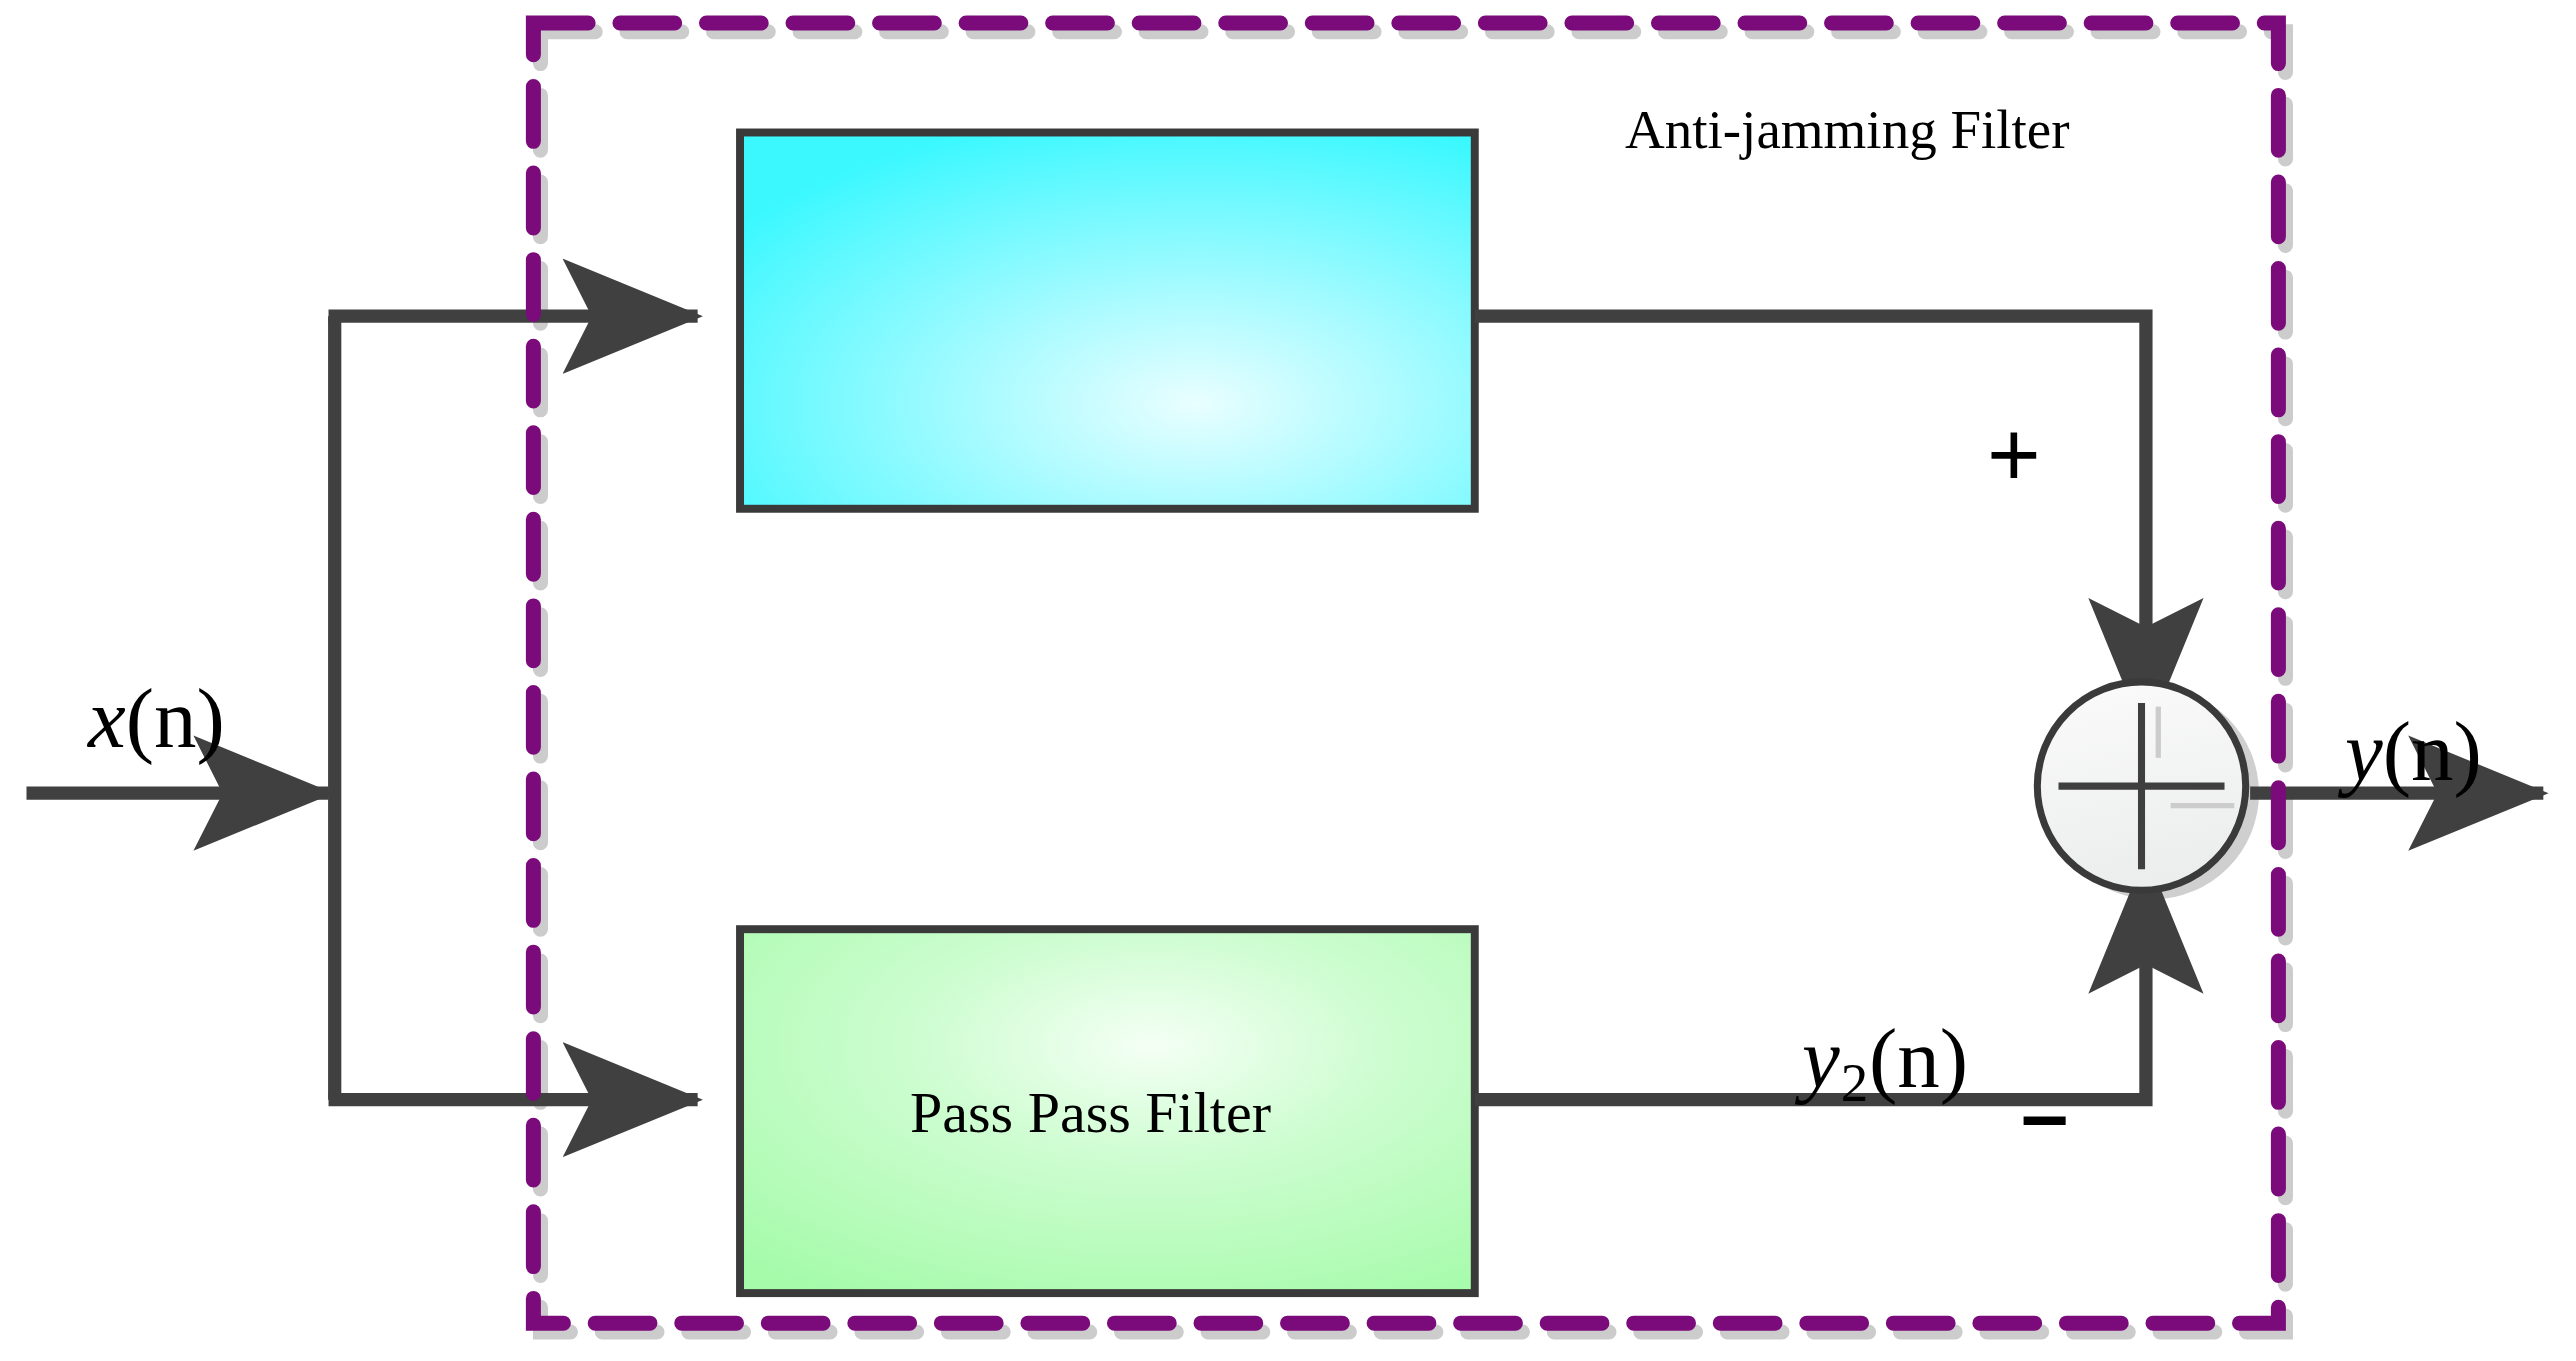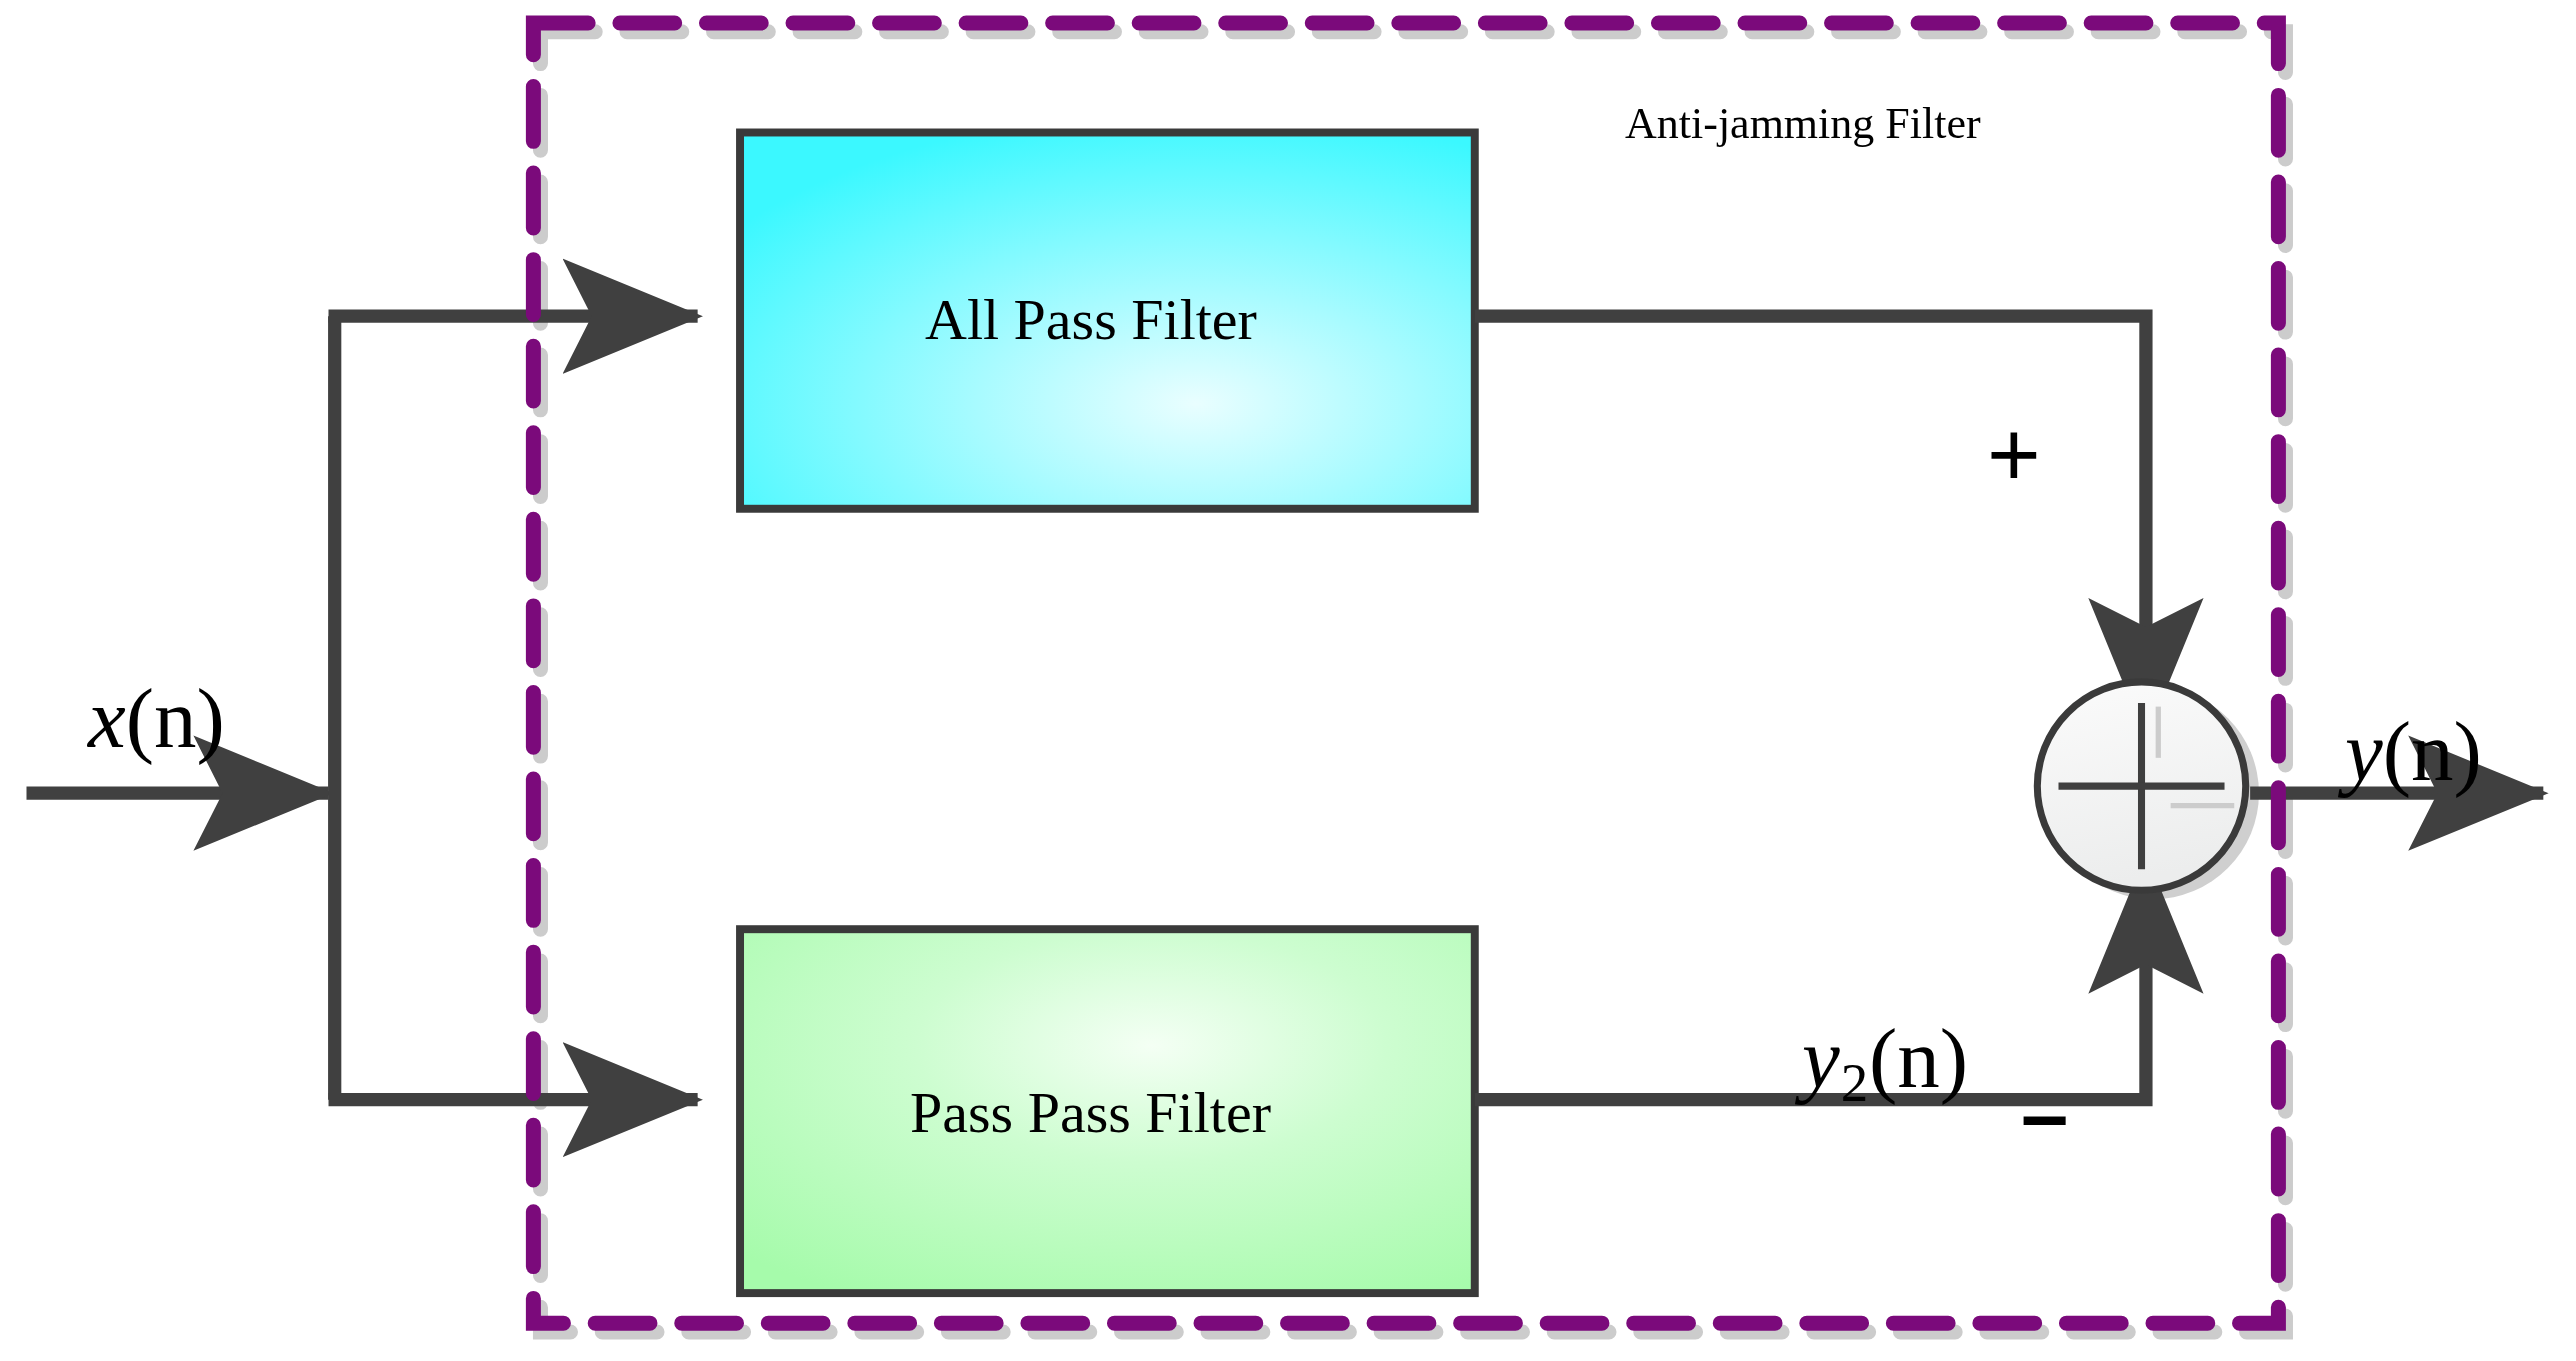--- a/index.html
+++ b/index.html
@@ -42,21 +42,21 @@
     margin-left: 0.9px;
     margin-right: 0.9px;
   }
   .lbl-math .paren {
     font-style: normal;
   }
   .lbl-box {
     font-size: 58px;
   }
   .lbl-title {
-    font-size: 44px;
+    font-size: 55px;
   }
   .sign {
     position: absolute;
     color: #000000;
     font-family: "Liberation Sans", "DejaVu Sans", sans-serif;
     line-height: 1;
   }
 </style>
 </head>
 <body>
@@ -127,21 +127,20 @@
     <line x1="2425" y1="796" x2="2425" y2="984" stroke="#3f3f3f" stroke-width="8"></line>
     <line x1="2331" y1="890" x2="2519" y2="890" stroke="#3f3f3f" stroke-width="8"></line>
   </svg>
 
   <svg class="layer" viewBox="0 0 2917 1542" preserveAspectRatio="none">
     <rect x="604" y="26" width="1976" height="1472" fill="none" stroke="#7b0a7b" stroke-width="17" stroke-dasharray="62 36" stroke-linecap="round"></rect>
   </svg>
 
   <div class="lbl lbl-title" style="left:1625px; top:102px;">Anti-jamming Filter</div>
 
-  <div class="lbl lbl-box" style="left:925px; top:291px;">All Pass Filter</div>
 
   <div class="lbl lbl-box" style="left:910px; top:1084px;">Pass Pass Filter</div>
 
   <div class="lbl lbl-math" style="left:88px; top:676px;text-align:right;">
     <span>x</span><span class="paren">(n)</span>
   </div>
 
 
   <div class="lbl lbl-math" style="left:1802px; top:1016px;">
     <span>y</span><span class="sub">2</span><span class="paren">(n)</span>

